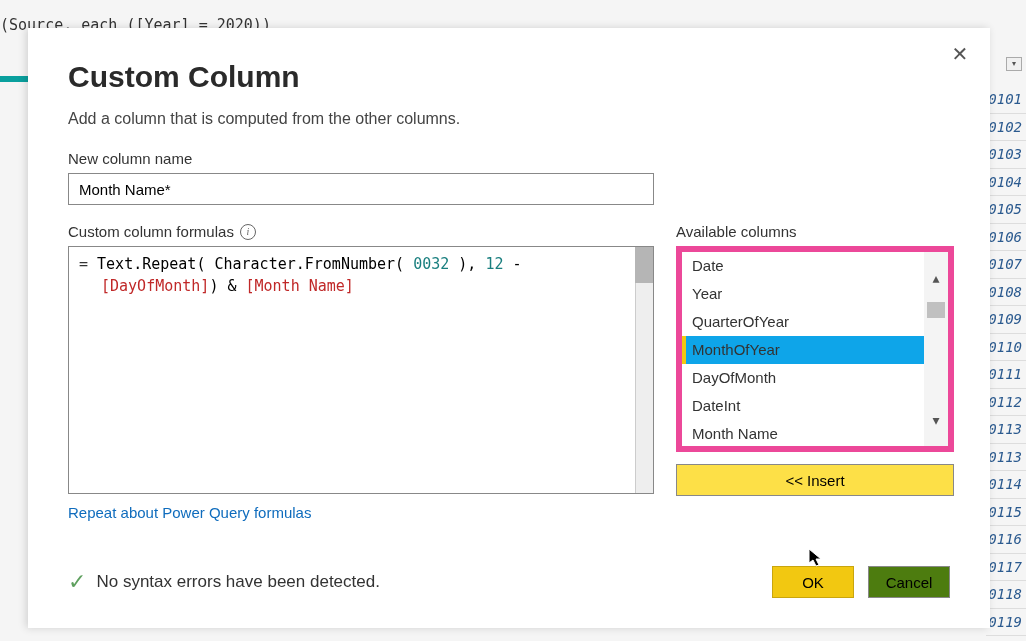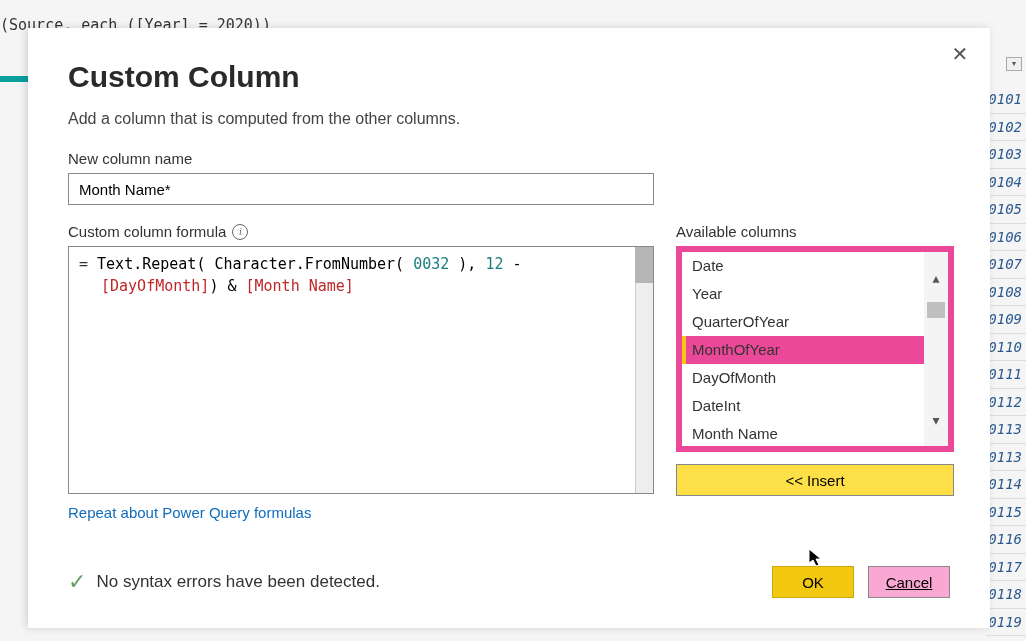--- a/index.html
+++ b/index.html
@@ -169,21 +169,21 @@
   .avail-item {
     height: 28px;
     line-height: 28px;
     padding: 0 10px;
     font-size: 15px;
     color: #333;
     cursor: pointer;
     width: calc(100% - 24px);
   }
   .avail-item.selected {
-    background: #ec4899;
+    background: #0ea5e9;
     border-left: 4px solid #f2c811;
     padding-left: 6px;
   }
   .avail-item.partial { height: 14px; overflow: hidden; }
   .avail-scroll-track {
     position: absolute;
     right: 0; top: 0;
     width: 24px;
     height: 100%;
     background: #f4f4f4;
@@ -247,21 +247,21 @@
   }
   .btn-row { display: flex; gap: 14px; }
   .btn {
     min-width: 82px;
     height: 32px;
     border: 1px solid #888;
     font-size: 15px;
     cursor: pointer;
   }
   .btn-ok { background: #f2c811; border-color: #c9a50e; font-weight: 500; text-align: center; }
-  .btn-cancel { background: #f9a8d4; text-decoration: underline; }
+  .btn-cancel { background: #4d7c0f; }
   .cursor-arrow {
     position: absolute;
     left: 808px;
     top: 548px;
     pointer-events: none;
   }
 </style>
 </head>
 <body>
 
@@ -296,21 +296,21 @@
 
   <div class="dialog-title">Custom Column</div>
   <div class="dialog-subtitle">Add a column that is computed from the other columns.</div>
 
   <div class="label">New column name</div>
   <input class="col-name-input" value="Month Name*" style="">
 
   <div class="two-col">
     <div class="left-col">
       <div class="label">
-        <span>Custom column formula</span>
+        <span>Custom column formulas</span>
         <span class="info-icon">i</span>
       </div>
       <div class="formula-box">
         <div>
           <span class="eq">= </span><span>Text.Repeat( Character.FromNumber( </span><span class="num">0032</span><span> ), </span><span class="num">12</span><span> -</span>
         </div>
         <div style="padding-left:22px;">
           <span class="str">[DayOfMonth]</span><span>) &amp; </span><span class="str">[Month Name]</span>
         </div>
         <div class="formula-scroll-track">

